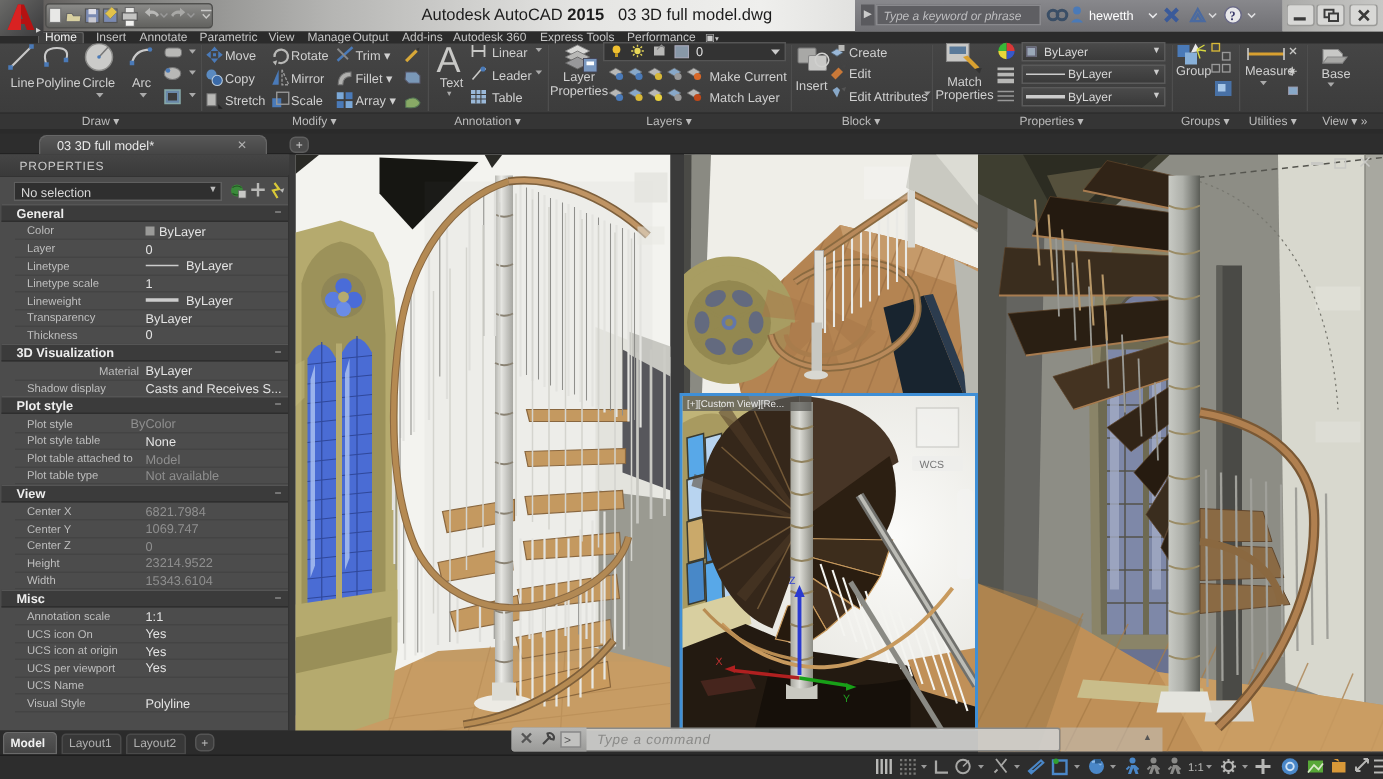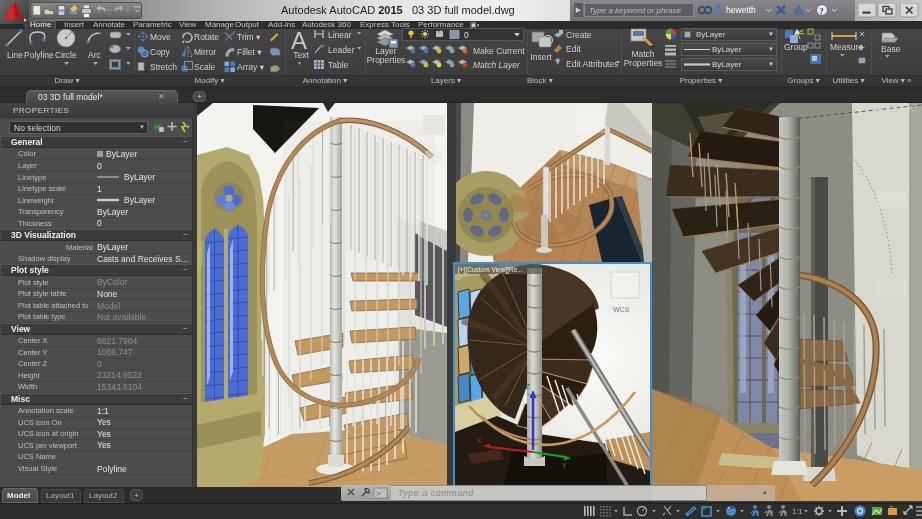--- a/index.html
+++ b/index.html
@@ -89,21 +89,21 @@
 <div class="abs" style="left:365px;top:30px;width:1px;height:44px;background:#2d2d2d;border-right:1px solid #4e4e4e;"></div>
 <div class="abs" style="left:527px;top:30px;width:1px;height:44px;background:#2d2d2d;border-right:1px solid #4e4e4e;"></div>
 <div class="abs" style="left:621px;top:30px;width:1px;height:44px;background:#2d2d2d;border-right:1px solid #4e4e4e;"></div>
 <div class="abs" style="left:781px;top:30px;width:1px;height:44px;background:#2d2d2d;border-right:1px solid #4e4e4e;"></div>
 <div class="abs" style="left:826px;top:30px;width:1px;height:44px;background:#2d2d2d;border-right:1px solid #4e4e4e;"></div>
 <div class="abs" style="left:871px;top:30px;width:1px;height:44px;background:#2d2d2d;border-right:1px solid #4e4e4e;"></div>
 <div class="abs" style="left:0px;top:76px;width:134px;font-size:8px;color:#bcbcbc;text-align:center;white-space:nowrap;">Draw ▾</div>
 <div class="abs" style="left:134px;top:76px;width:151px;font-size:8px;color:#bcbcbc;text-align:center;white-space:nowrap;">Modify ▾</div>
 <div class="abs" style="left:285px;top:76px;width:80px;font-size:8px;color:#bcbcbc;text-align:center;white-space:nowrap;">Annotation ▾</div>
 <div class="abs" style="left:365px;top:76px;width:162px;font-size:8px;color:#bcbcbc;text-align:center;white-space:nowrap;">Layers ▾</div>
-<div class="abs" style="left:527px;top:76px;width:94px;font-size:8px;color:#bcbcbc;white-space:nowrap;">Block ▾</div>
+<div class="abs" style="left:527px;top:76px;width:94px;font-size:8px;color:#bcbcbc;text-align:center;white-space:nowrap;">Block ▾</div>
 <div class="abs" style="left:621px;top:76px;width:160px;font-size:8px;color:#bcbcbc;text-align:center;white-space:nowrap;">Properties ▾</div>
 <div class="abs" style="left:781px;top:76px;width:45px;font-size:8px;color:#bcbcbc;text-align:center;white-space:nowrap;">Groups ▾</div>
 <div class="abs" style="left:826px;top:76px;width:45px;font-size:8px;color:#bcbcbc;text-align:center;white-space:nowrap;">Utilities ▾</div>
 <div class="abs" style="left:871px;top:76px;width:51px;font-size:8px;color:#bcbcbc;text-align:center;white-space:nowrap;">View ▾ »</div>
 <svg class="abs" style="left:0;top:29px;" width="134" height="46" viewBox="0 0 134 46">
 <line x1="7" y1="16" x2="21" y2="2" stroke="#c8c8c8" stroke-width="1.4"></line>
 <rect x="5.5" y="14.5" width="3" height="3" fill="#4a7ab8"></rect>
       <rect x="19.5" y="0.5" width="3" height="3" fill="#4a7ab8"></rect>
 <path d="M31 14 q-4 -11 7 -11 q9 0 6 8" fill="none" stroke="#c8c8c8" stroke-width="1.4"></path>
 <rect x="29.5" y="12.5" width="3" height="3" fill="#4a7ab8"></rect>
@@ -247,21 +247,21 @@
       <path d="M14 18 l4.5 -2.6 4.5 2.6 -4.5 2.6 Z" fill="#88a8c8" stroke="#666" stroke-width="0.5"></path>
       <circle cx="21" cy="21" r="2.4" fill="#d8b838"></circle>
       <path d="M27 18 l4.5 -2.6 4.5 2.6 -4.5 2.6 Z" fill="#b8b8b6" stroke="#666" stroke-width="0.5"></path>
       <circle cx="34" cy="21" r="2.4" fill="#e8d040"></circle>
       <path d="M40 18 l4.5 -2.6 4.5 2.6 -4.5 2.6 Z" fill="#88a8c8" stroke="#666" stroke-width="0.5"></path>
       <circle cx="47" cy="21" r="2.4" fill="#999"></circle>
       <path d="M53 18 l4.5 -2.6 4.5 2.6 -4.5 2.6 Z" fill="#b8b8b6" stroke="#666" stroke-width="0.5"></path>
       <circle cx="60" cy="21" r="2.4" fill="#c04818"></circle>
     </svg>
 <div class="abs" style="left:473px;top:46px;font-size:8.5px;color:#d0d0d0;">Make Current</div>
-<div class="abs" style="left:473px;top:60px;font-size:8.5px;color:#d0d0d0;font-style:italic;">Match Layer</div>
+<div class="abs" style="left:473px;top:60px;font-size:8.5px;color:#d0d0d0;">Match Layer</div>
 <svg class="abs" style="left:531px;top:29px" width="24" height="24" viewBox="0 0 24 24">
 <rect x="1" y="3" width="12" height="10" rx="1" fill="#a8a8a6" stroke="#777" stroke-width="0.7"></rect>
 <rect x="8" y="8" width="12" height="10" rx="1" fill="#c8c8c6" stroke="#888" stroke-width="0.7"></rect>
 <circle cx="17" cy="11" r="4.5" fill="none" stroke="#d0d0ce" stroke-width="1.1"></circle>
 </svg>
 <div class="abs" style="left:527px;top:52px;width:28px;font-size:8.5px;color:#d0d0d0;text-align:center;">Insert</div>
 <svg class="abs" style="left:553px;top:29px" width="68" height="46" viewBox="0 0 68 46">
 <path d="M1 6 l4 -2.5 4 2.5 -4 2.5 Z" fill="#9ab8d8" stroke="#567" stroke-width="0.6"></path>
       <rect x="6" y="1" width="4" height="4" fill="#b8b8b6"></rect>
 <text x="13" y="9" font-size="8.5" fill="#d0d0d0" font-family="Liberation Sans">Create</text>
@@ -398,21 +398,21 @@
 <div class="abs" style="left:18px;top:242.5px;font-size:7.5px;color:#bfbfbf;white-space:nowrap;padding-left:48px;">Material</div>
 <div class="abs" style="left:97px;top:242.1px;font-size:8.5px;color:#e4e4e4;white-space:nowrap;">ByLayer</div>
 <div class="abs" style="left:10px;top:252.5px;width:182px;height:1px;background:#444;"></div>
 <div class="abs" style="left:18px;top:254.0px;font-size:7.5px;color:#bfbfbf;white-space:nowrap;">Shadow display</div>
 <div class="abs" style="left:97px;top:253.6px;font-size:8.5px;color:#e4e4e4;white-space:nowrap;">Casts and Receives S...</div>
 <div class="abs" style="left:10px;top:264.0px;width:182px;height:1px;background:#444;"></div>
 <div class="abs" style="left:1px;top:264px;width:191px;height:12px;background:#3b3b3b;border-top:1px solid #555;border-bottom:1px solid #2e2e2e;"></div>
 <div class="abs" style="left:11px;top:265px;font-size:8.5px;font-weight:bold;color:#eeeeee;">Plot style</div>
 <div class="abs" style="left:183px;top:265px;font-size:8px;color:#bbb;">−</div>
 <div class="abs" style="left:18px;top:277.8px;font-size:7.5px;color:#bfbfbf;white-space:nowrap;">Plot style</div>
-<div class="abs" style="left:97px;top:277.4px;font-size:8.5px;color:#8f8f8f;white-space:nowrap;">ByColor</div>
+<div class="abs" style="left:87px;top:277.4px;font-size:8.5px;color:#8f8f8f;white-space:nowrap;">ByColor</div>
 <div class="abs" style="left:10px;top:287.8px;width:182px;height:1px;background:#444;"></div>
 <div class="abs" style="left:18px;top:289.3px;font-size:7.5px;color:#bfbfbf;white-space:nowrap;">Plot style table</div>
 <div class="abs" style="left:97px;top:288.9px;font-size:8.5px;color:#e4e4e4;white-space:nowrap;">None</div>
 <div class="abs" style="left:10px;top:299.3px;width:182px;height:1px;background:#444;"></div>
 <div class="abs" style="left:18px;top:300.9px;font-size:7.5px;color:#bfbfbf;white-space:nowrap;">Plot table attached to</div>
 <div class="abs" style="left:97px;top:300.5px;font-size:8.5px;color:#8f8f8f;white-space:nowrap;">Model</div>
 <div class="abs" style="left:10px;top:310.9px;width:182px;height:1px;background:#444;"></div>
 <div class="abs" style="left:18px;top:312.4px;font-size:7.5px;color:#bfbfbf;white-space:nowrap;">Plot table type</div>
 <div class="abs" style="left:97px;top:312.0px;font-size:8.5px;color:#8f8f8f;white-space:nowrap;">Not available</div>
 <div class="abs" style="left:10px;top:322.4px;width:182px;height:1px;background:#444;"></div>

